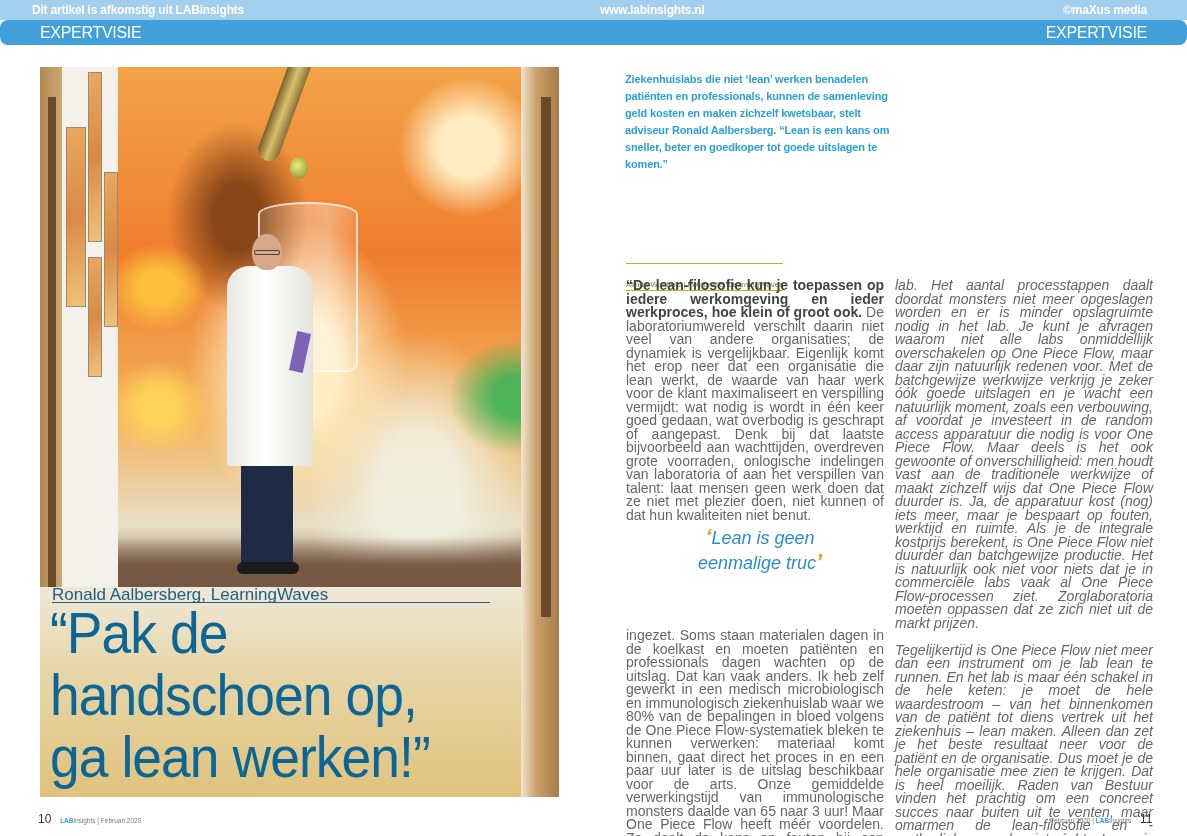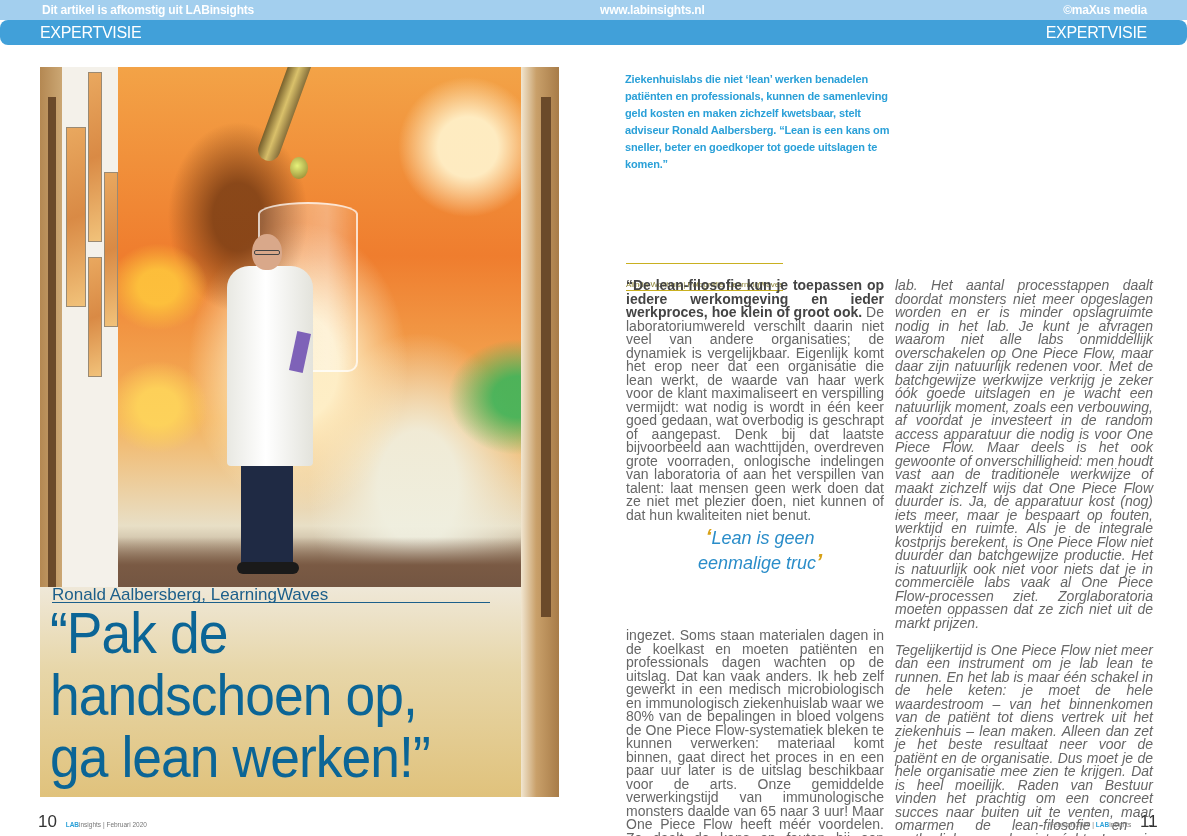--- a/index.html
+++ b/index.html
@@ -69,31 +69,31 @@
   .col1b { left: 626px; top: 629px; width: 258px; }
   .col2 { left: 895px; top: 279px; width: 258px; font-style: italic; }
 
   .pullquote { position: absolute; left: 685px; top: 525px; width: 150px; text-align: center; font-size: 18px; line-height: 24px; color: #2a8dc9; font-style: italic; }
   .pq-mark { color: #d7a117; font-weight: bold; font-size: 22px; }
 
   .endmark { display: inline-block; width: 9px; height: 10px; border-left: 3px solid #e5b515; border-bottom: 3px solid #e5b515; vertical-align: -1px; margin-left: 3px; }
 
   
   .footer-left { position: absolute; left: 38px; top: 812px; font-size: 10px; color: #555; }
-  .footer-left .num, .footer-right .num { font-size: 17px; color: #333; margin-right: 6px; }
+  .footer-left .num, .footer-right .num { font-size: 12px; color: #333; margin-right: 6px; }
   .footer-right { position: absolute; left: 1050px; top: 812px; font-size: 10px; color: #555; }
   .footer-right .num { margin-left: 6px; margin-right: 0; }
   .small { font-size: 6.5px; color: #777; }
   .brand-lab { color: #2aa0d8; font-weight: bold; }
 </style>
 </head>
 <body>
 
 <div class="topbar">
-  <span style="left:42px">Dit artikel is afkomstig uit LABinsights</span>
+  <span style="left:32px">Dit artikel is afkomstig uit LABinsights</span>
   <span style="left:600px">www.labinsights.nl</span>
   <span style="right:40px">©maXus media</span>
 </div>
 <div class="sectionbar">
   <span style="left:40px">EXPERTVISIE</span>
   <span style="right:40px">EXPERTVISIE</span>
 </div>
 
 <div class="photo">
   <div class="wall-left"></div>

